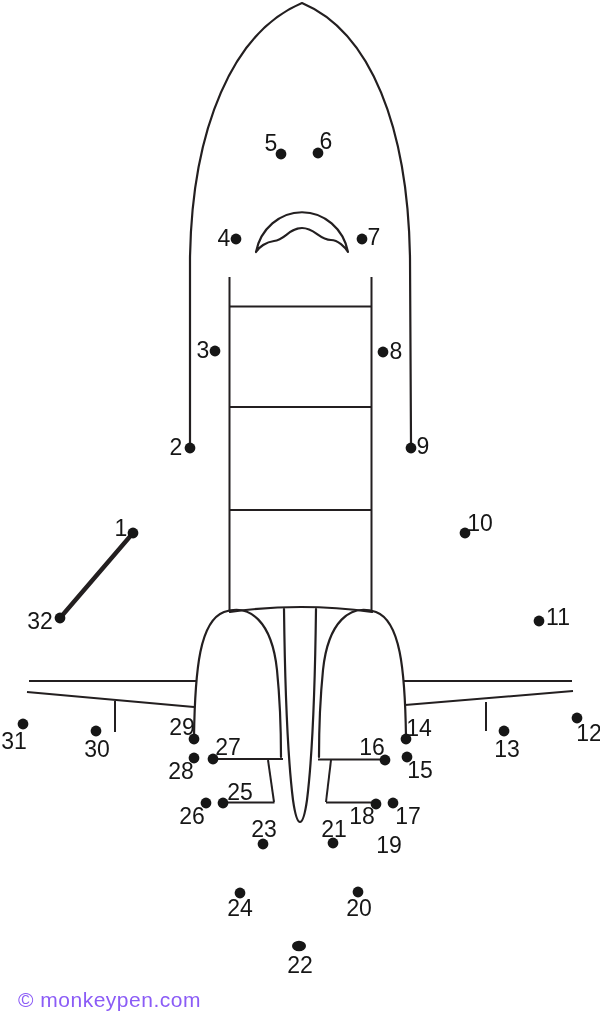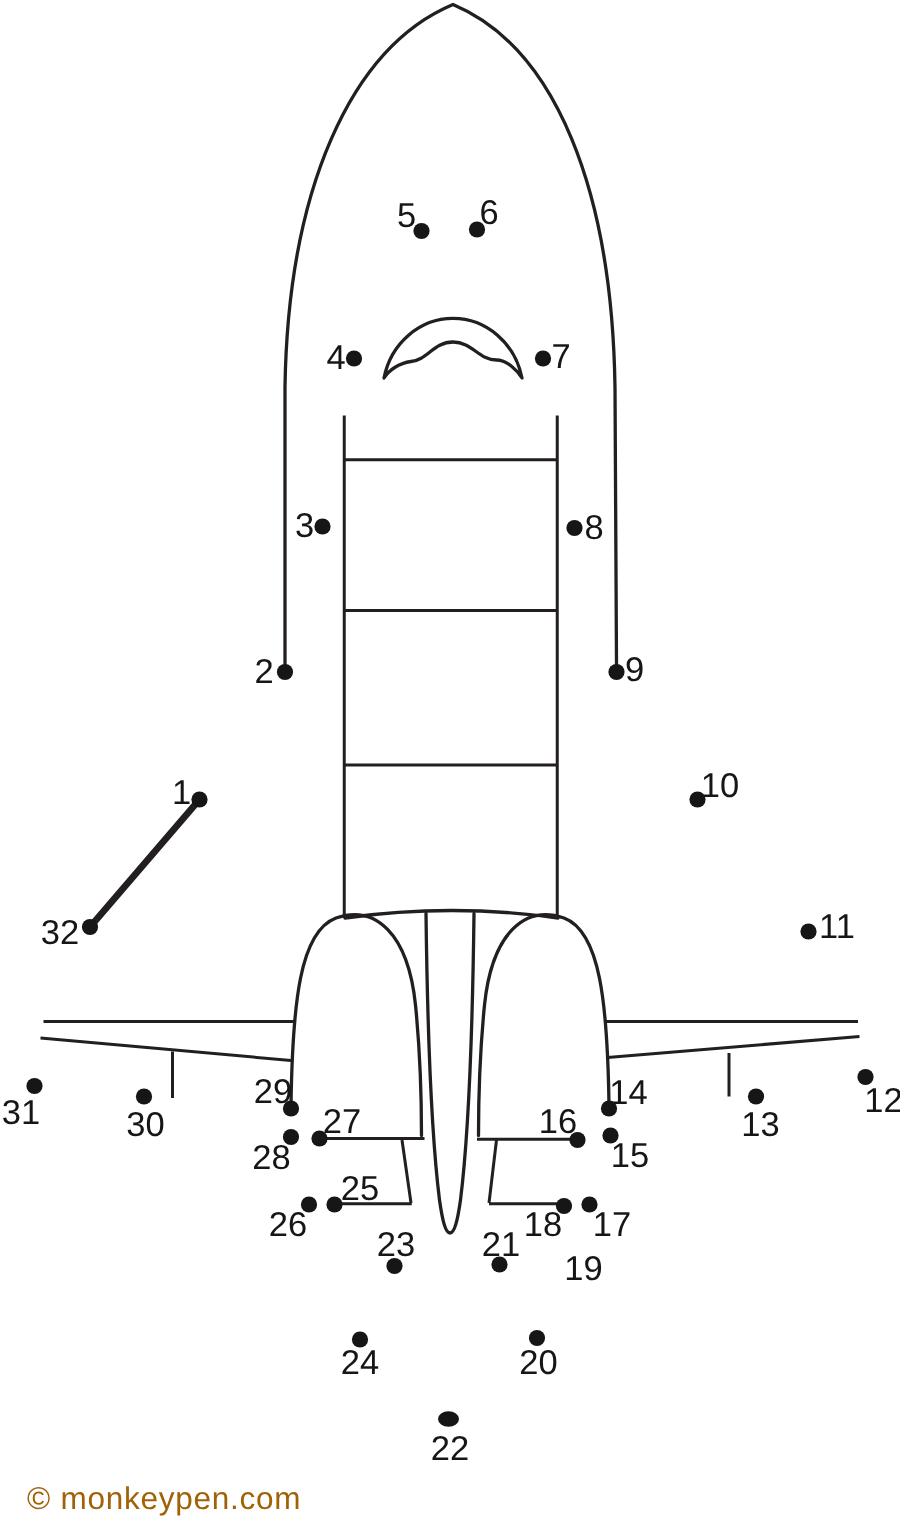--- a/index.html
+++ b/index.html
@@ -39,21 +39,21 @@
     font-size: 23px;
     fill: #161616;
     text-anchor: middle;
   }
   .watermark {
     position: absolute;
     left: 18px;
     top: 988px;
     font-size: 21px;
     letter-spacing: 0.5px;
-    color: #a16207;
+    color: #8b5cf6;
   }
 </style>
 </head>
 <body>
 
 <div class="page">
 
   <svg class="worksheet" width="600" height="1017" viewBox="0 0 600 1017" id="puzzle-svg">
 
     <g>

